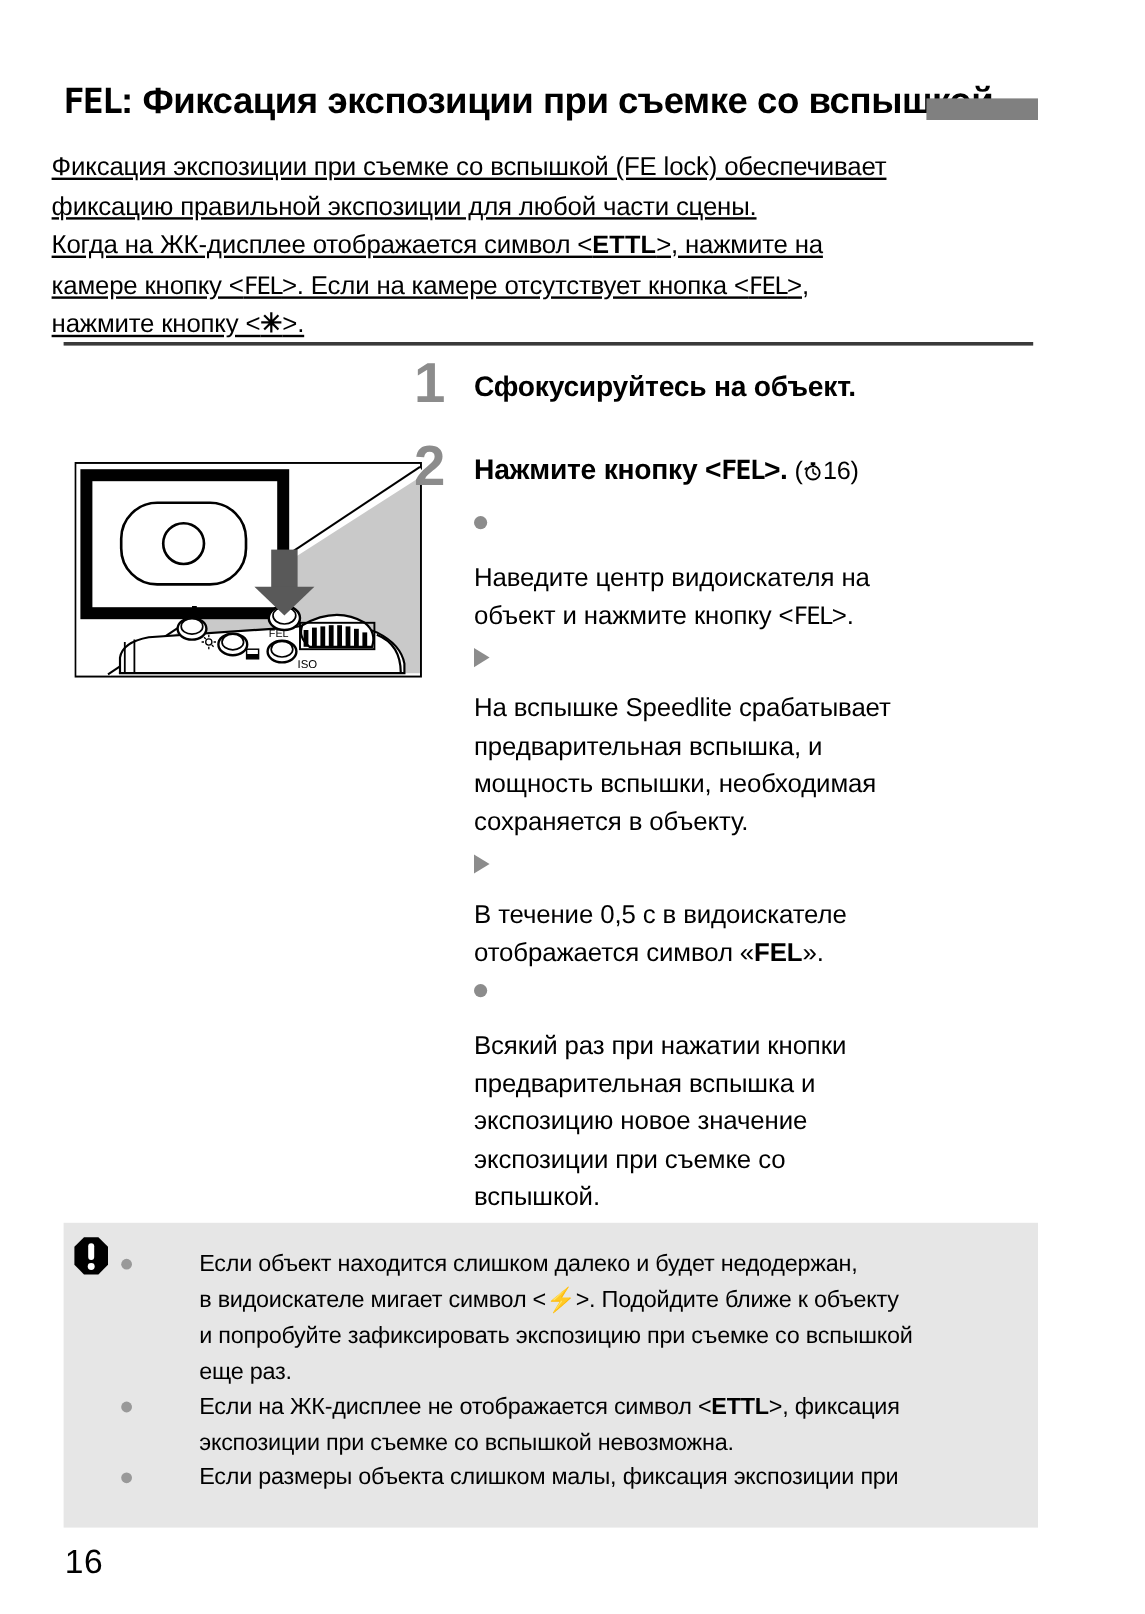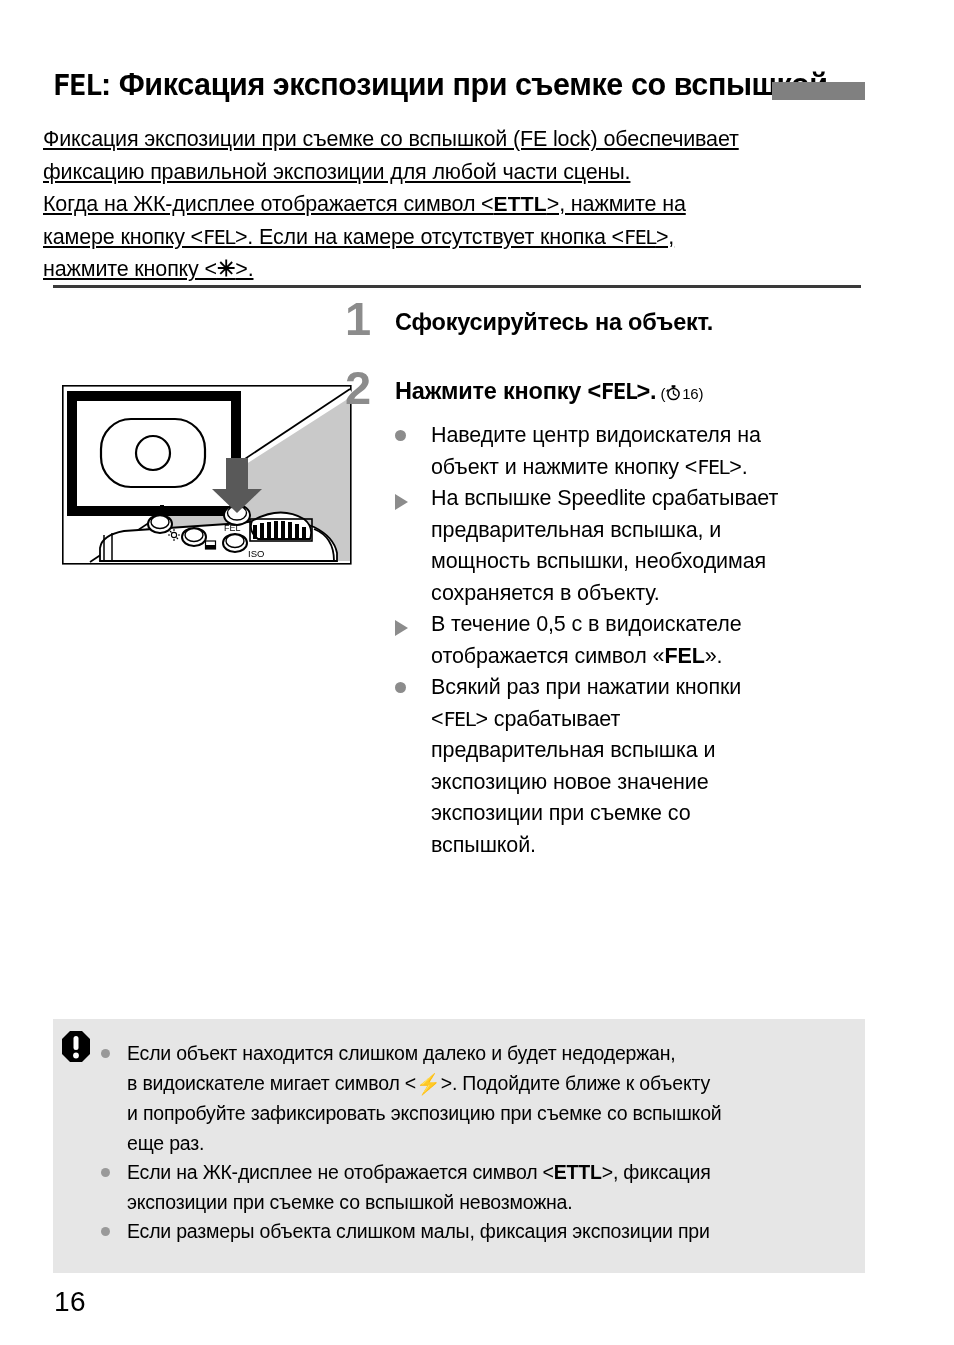--- a/index.html
+++ b/index.html
@@ -122,41 +122,42 @@
     font-size: 23.5px;
     font-weight: bold;
     line-height: 1.15;
     padding-top: 9px;
     letter-spacing: -0.2px;
   }
   .step-gap { height: 30px; }
 
   .ref {
     font-weight: normal;
-    font-size: 15px;
+    font-size: 21px;
   }
   .timer-ico {
     display: inline-block;
     vertical-align: -2px;
     width: 17px;
     height: 17px;
   }
 
   
   .bullets {
     margin-left: 50px;
     margin-top: 13px;
     font-size: 21.5px;
     line-height: 31.5px;
     letter-spacing: -0.1px;
   }
   .bullet {
     display: flex;
     align-items: flex-start;
     margin-bottom: 0px;
+    flex-direction: column;
   }
   .bullet .mark {
     flex: 0 0 36px;
     width: 36px;
     padding-top: 10px;
   }
   .dot {
     display: block;
     width: 11px;
     height: 11px;
@@ -205,21 +206,21 @@
   .note .mark {
     flex: 0 0 26px;
     width: 26px;
     padding-top: 10px;
   }
   .note .dot {
     width: 9px;
     height: 9px;
     background: #999999;
   }
-  .note .txt { flex: 1; }
+  .note .txt { flex: 1; margin-left: 39px; }
   .sym-ettl-sm {
     font-weight: bold;
     font-size: 19.5px;
   }
   .bolt {
     display: inline-block;
     font-weight: bold;
     font-size: 20px;
     vertical-align: -1px;
   }
@@ -381,21 +382,20 @@
         <div><span>отображается символ «</span><b>FEL</b><span>».</span></div>
       </div>
     </div>
 
     <div class="bullet">
       <div class="mark">
           <span class="dot"></span>
         </div>
       <div class="txt">
         <div>Всякий раз при нажатии кнопки</div>
-        <div><span>&lt;</span><span class="sym-mono">FEL</span><span>&gt; срабатывает</span></div>
         <div>предварительная вспышка и</div>
         <div>экспозицию новое значение</div>
         <div>экспозиции при съемке со</div>
         <div>вспышкой.</div>
       </div>
     </div>
 
   </div>
 </div>
 

